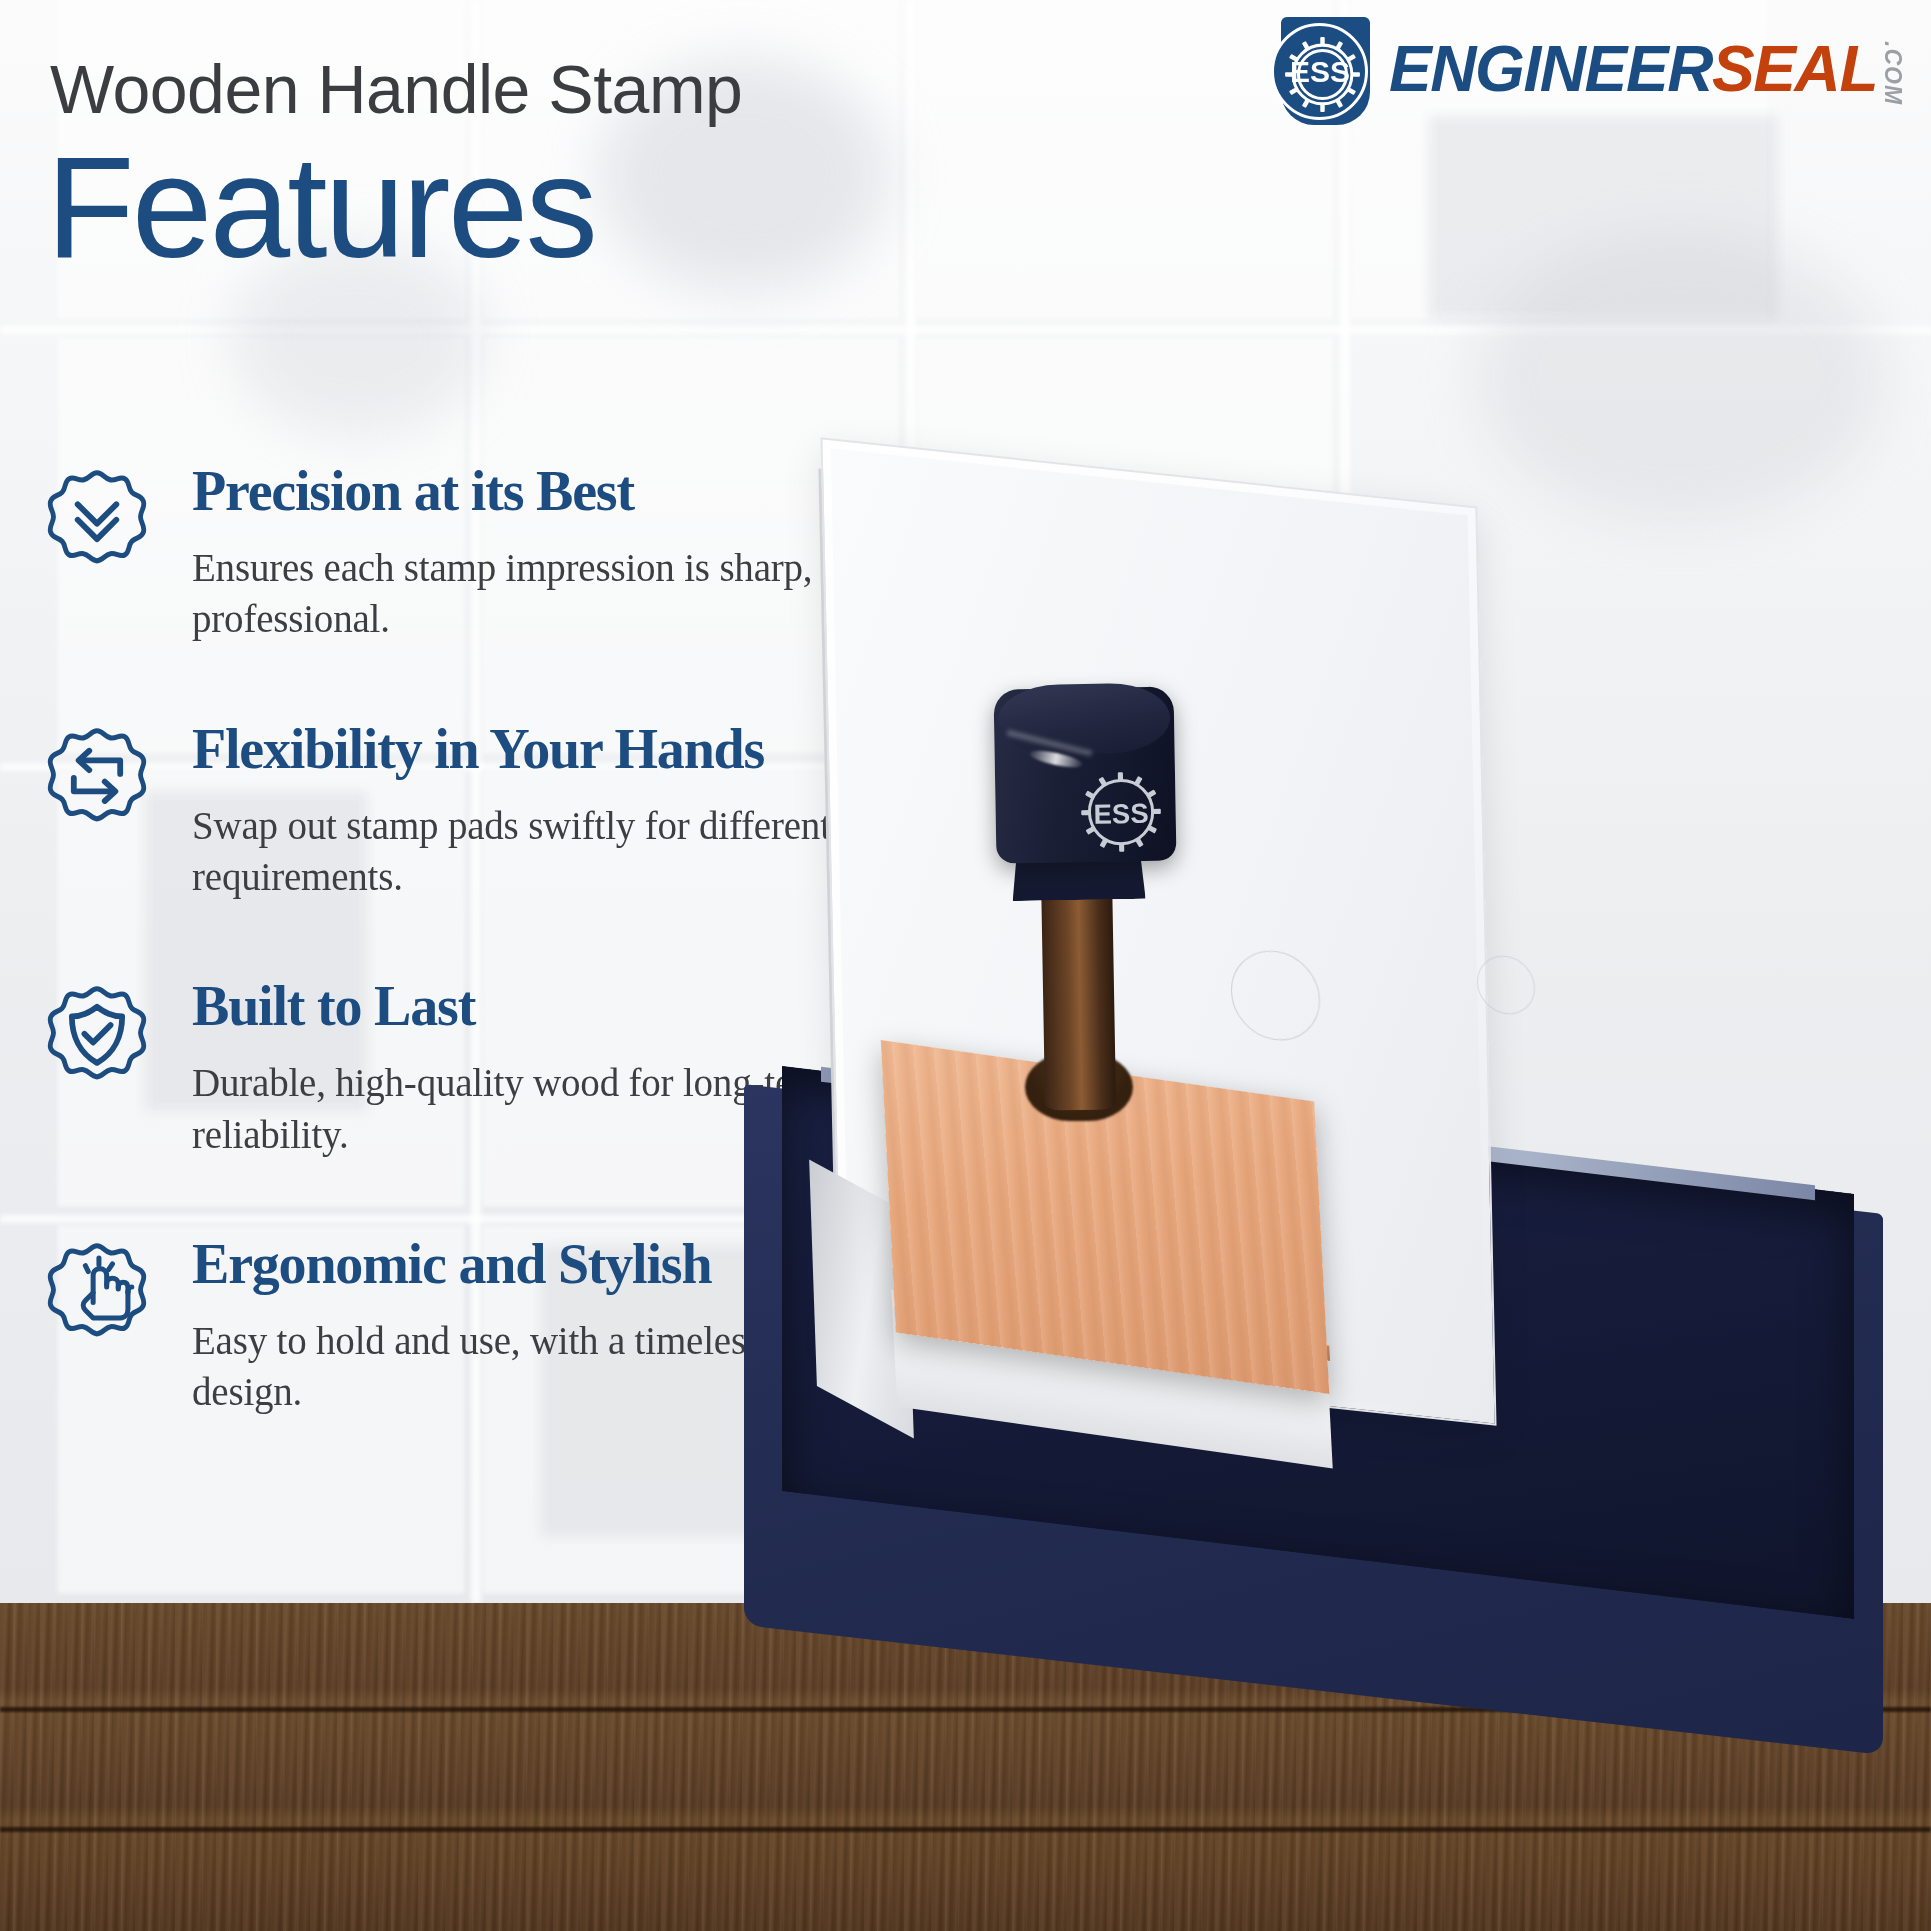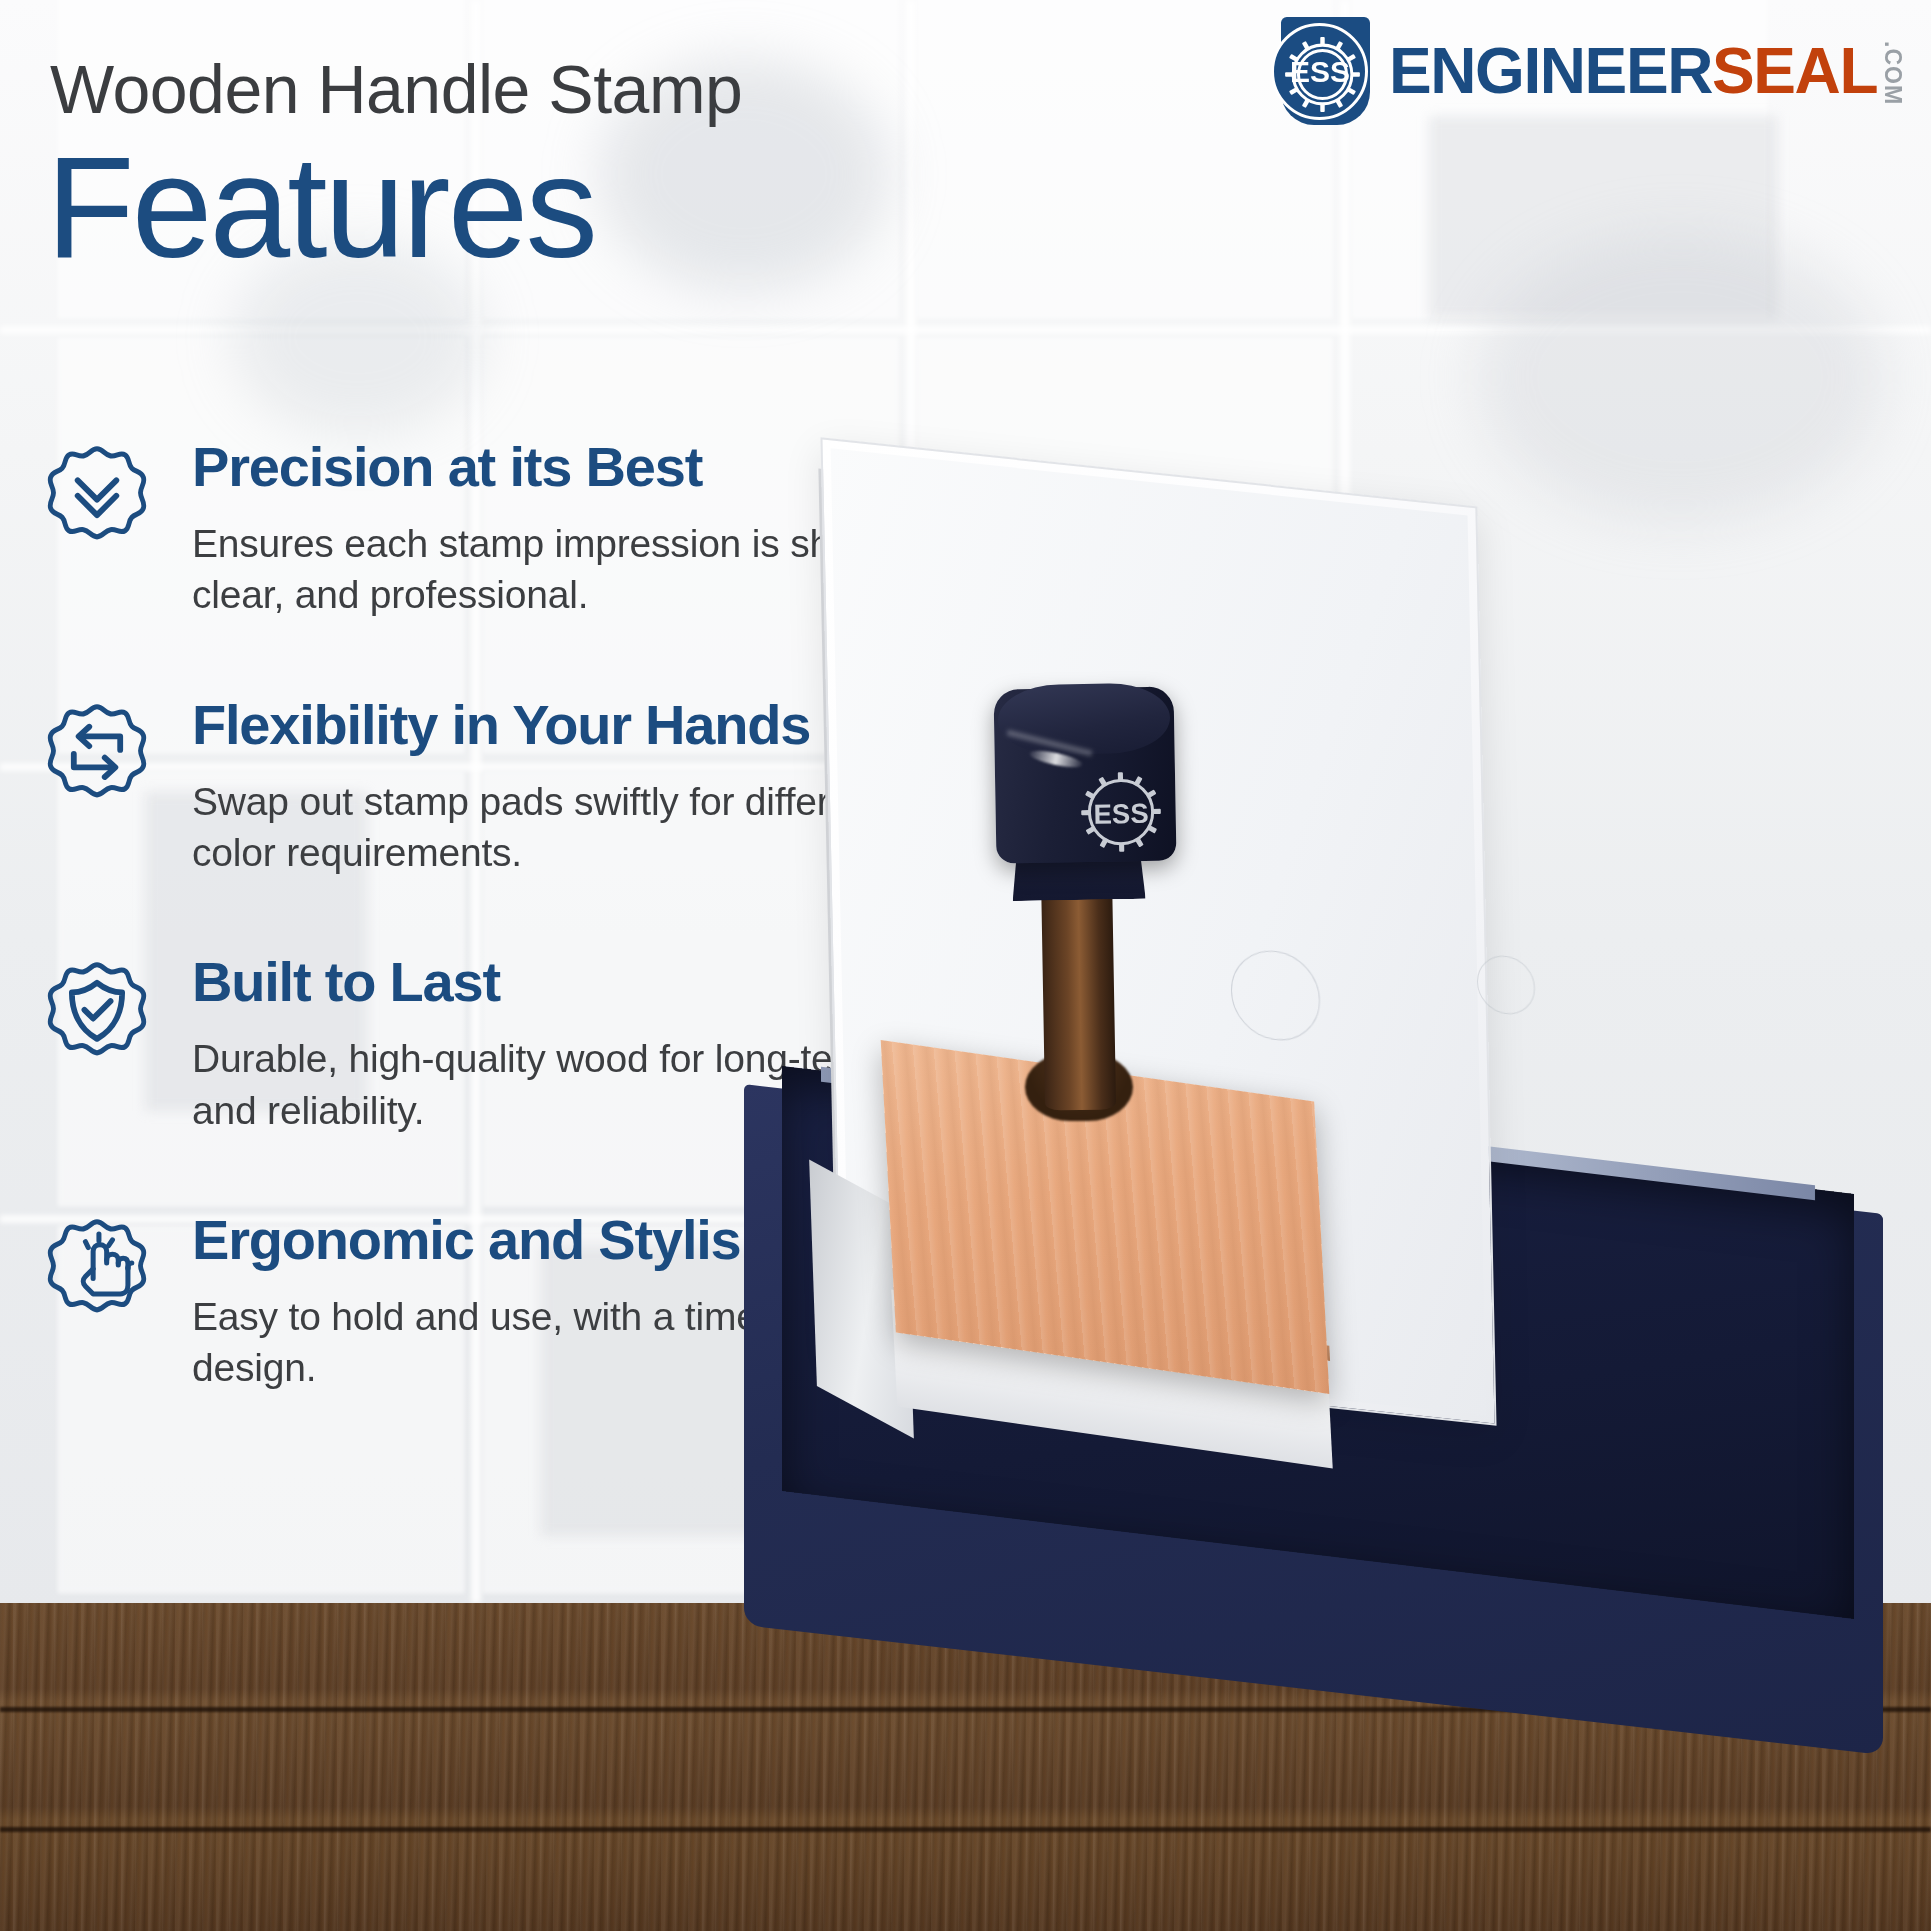--- a/index.html
+++ b/index.html
@@ -64,29 +64,29 @@
     position:absolute; left:0; top:5.8px; width:97px; height:97px; border-radius:50%;
     background:#1b4c82; border:3.9px solid #fff;
     display:flex; align-items:center; justify-content:center;
   }
   .logo-gear{ position:absolute; left:3.9px; top:3.9px; width:89px; height:89px; }
   .logo-ess{
     position:relative; font-size:30px; font-weight:bold; color:#fff;
     letter-spacing:0px; z-index:3;
   }
   .logo-word{ font-size:64px; font-weight:bold; letter-spacing:-1.4px;
-              line-height:1; display:flex; align-items:center; }
+              line-height:1; display:flex; align-items:flex-start;font-style:italic; }
   .w-navy{ color:#1b4c82; }
   .w-gray{ color:#c2410c; }
   .w-dot{ font-size:23px; color:#9aa0a6; font-weight:bold;
           writing-mode:vertical-rl; letter-spacing:1px; margin-left:3.9px;
           align-self:flex-start; margin-top:3.9px; }
 
   
-  .features{ position:absolute; left:39px; top:438px; width:966px; }
+  .features{ position:absolute; left:39px; top:462px; width:966px;font-family:Liberation Serif, serif; }
   .feature{ position:relative; margin-bottom:75px; padding-left:153px; }
   .f-icon{ position:absolute; left:0; top:-5.8px; width:116px; height:116px; }
   .f-head{
     font-size:56px; font-weight:bold; color:#1c4c80;
     letter-spacing:-1.2px; line-height:1.05; margin-bottom:21px; white-space:nowrap;
   }
   .f-body{
     font-size:39px; font-weight:300; color:#3c3e41;
     line-height:1.32; max-width:782px; letter-spacing:-0.2px;
   }

